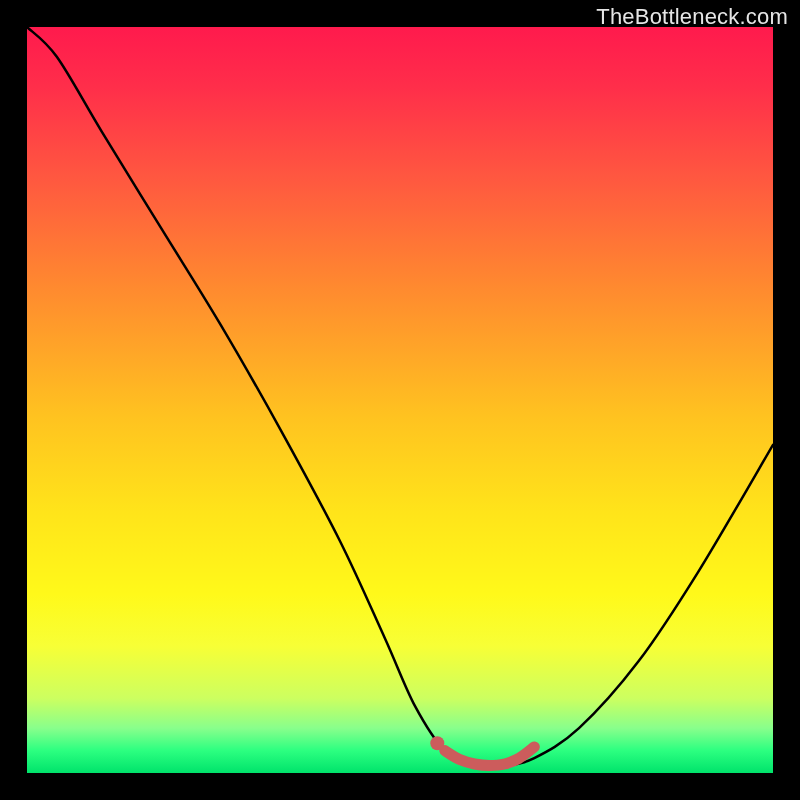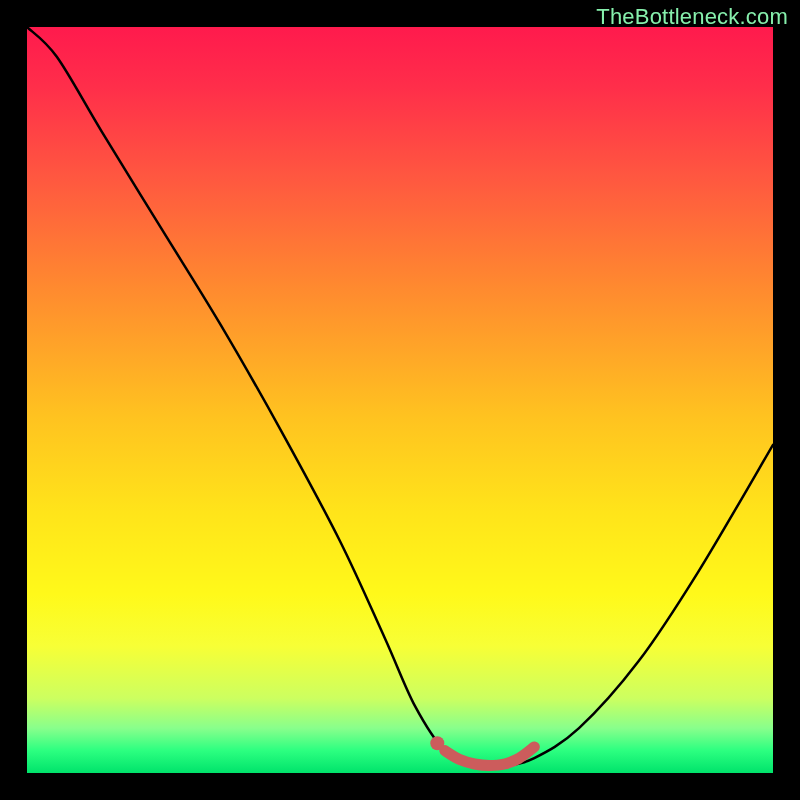--- a/index.html
+++ b/index.html
@@ -37,21 +37,21 @@
       #ccff60 90%,
       #88ff8c 94%,
       #2cff80 97%,
       #00e36b 100%
     );
   }
   .watermark {
     position: absolute;
     top: 4px;
     right: 12px;
-    color: #86efac;
+    color: #e5e5e5;
     font-size: 22px;
     letter-spacing: 0.2px;
     user-select: none;
   }
   svg.curve {
     position: absolute;
     left: 0;
     top: 0;
     width: 746px;
     height: 746px;

